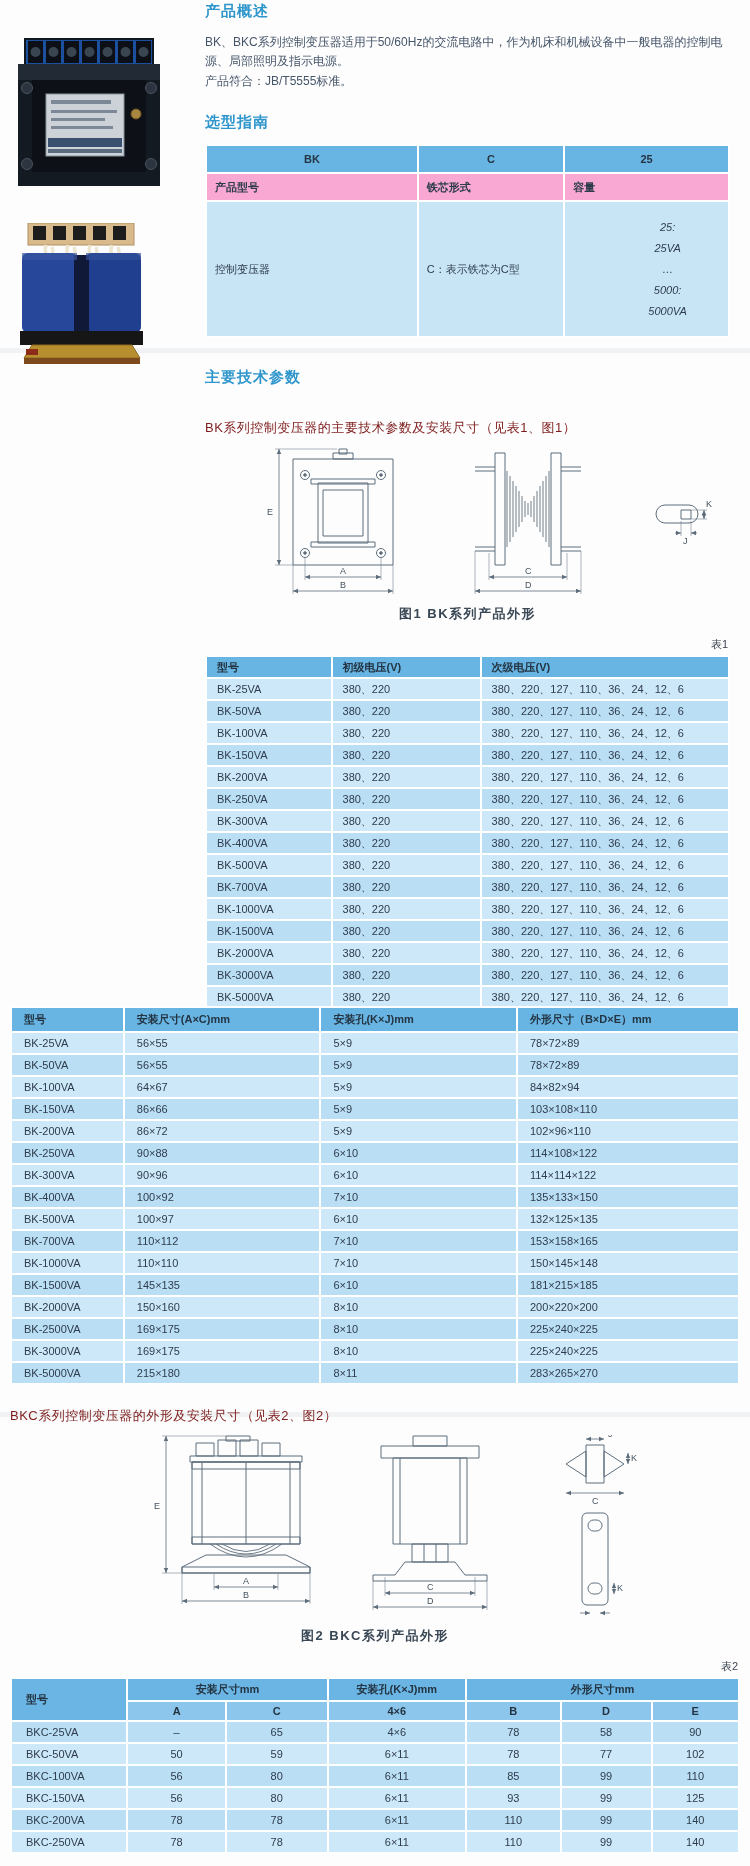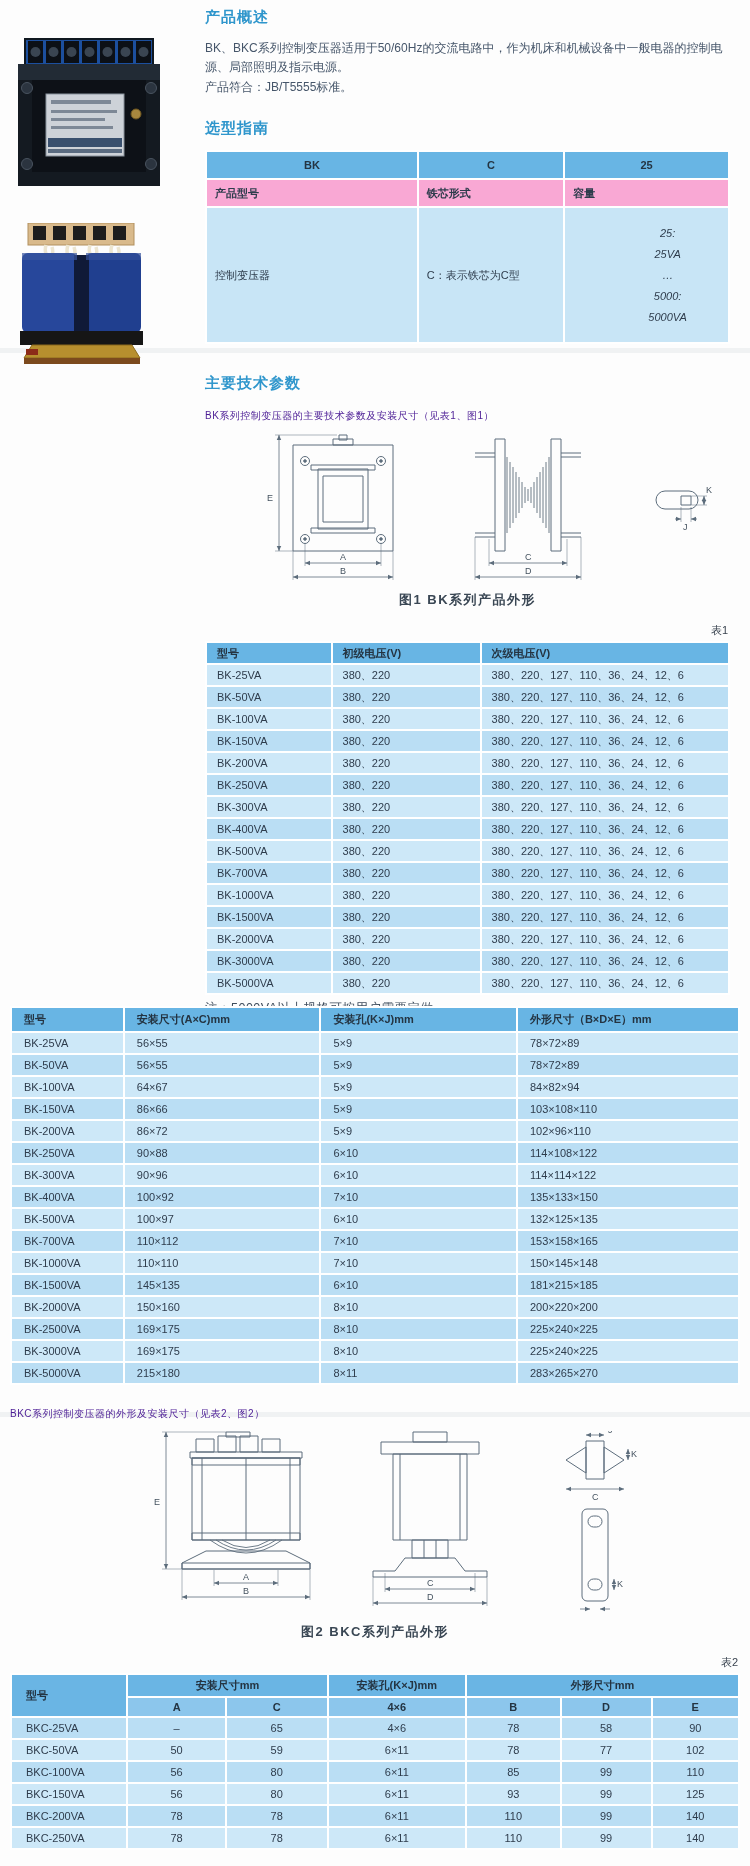--- a/index.html
+++ b/index.html
@@ -10,32 +10,32 @@
     color:#3c4a59;
     -webkit-font-smoothing:antialiased;
   }
   .page{position:absolute;inset:0;overflow:hidden;}
 
   
   .photo-col{position:absolute;left:14px;top:36px;width:165px;}
   .photo{display:block;}
 
   
-  .col-right{position:absolute;left:205px;top:8px;width:525px;}
+  .col-right{position:absolute;left:205px;top:2px;width:525px;}
 
   h2.sec-title{
     font-size:15px;font-weight:bold;color:#2f96cc;
     margin:0 0 12px 0;letter-spacing:1px;
   }
   .para{
     font-size:12px;line-height:1.62;color:#46566a;
     white-space:pre-line;margin:0 0 0 0;
   }
   .subtitle{
-    font-size:10px;color:#4c1d95;margin:16px 0 10px 0;letter-spacing:.5px;
+    font-size:13px;color:#7f1d1d;margin:32px 0 10px 0;letter-spacing:.5px;
   }
 
   
   table{border-collapse:collapse;width:100%;table-layout:fixed;}
   th,td{
     border:2px solid #fff;font-size:11px;color:#2e3c4c;
     padding:3px 8px;font-weight:normal;
   }
   thead th{background:#68b5e4;font-weight:bold;color:#243442;}
 

